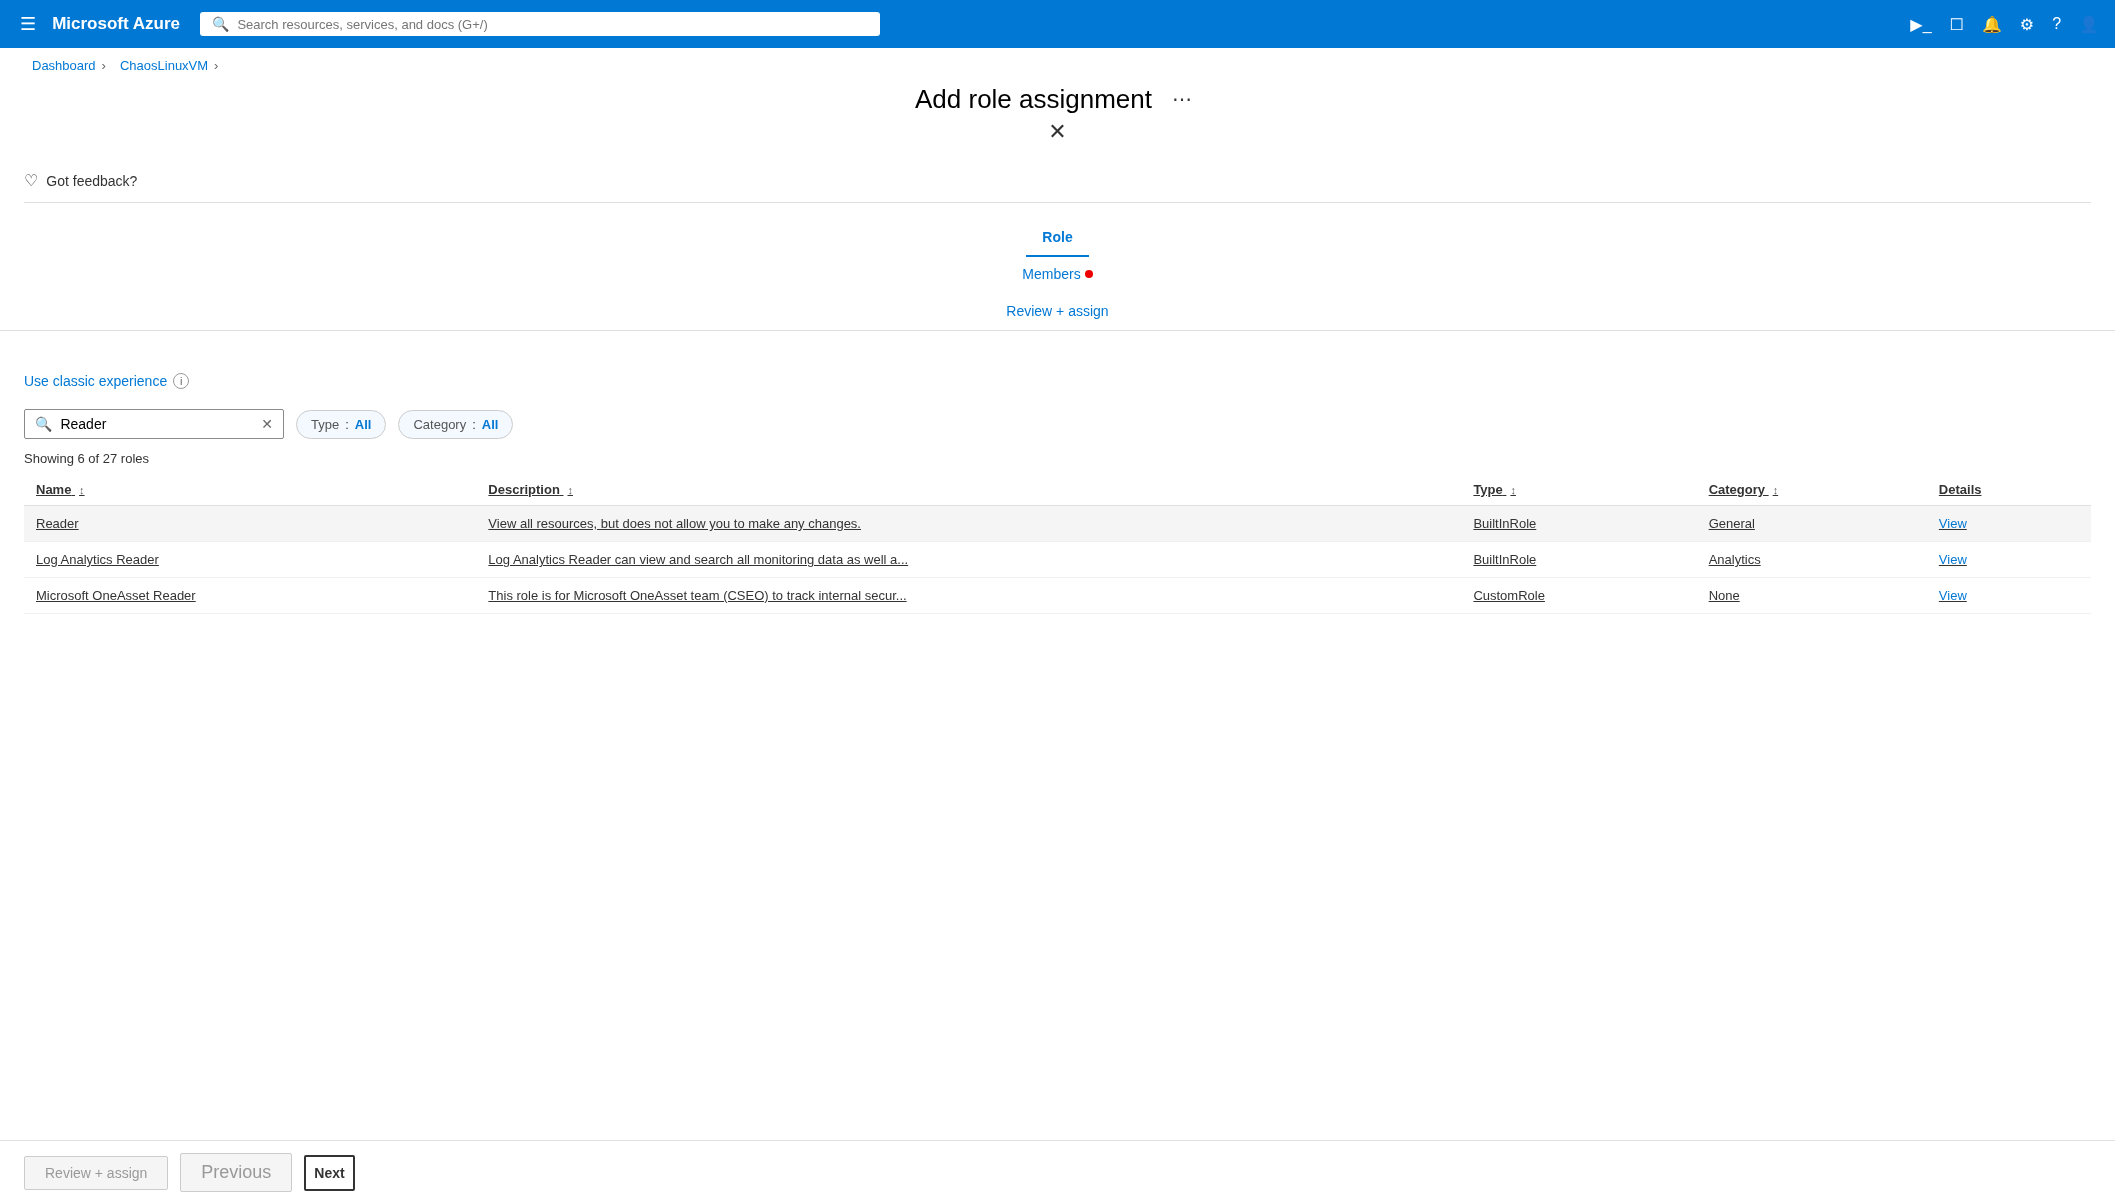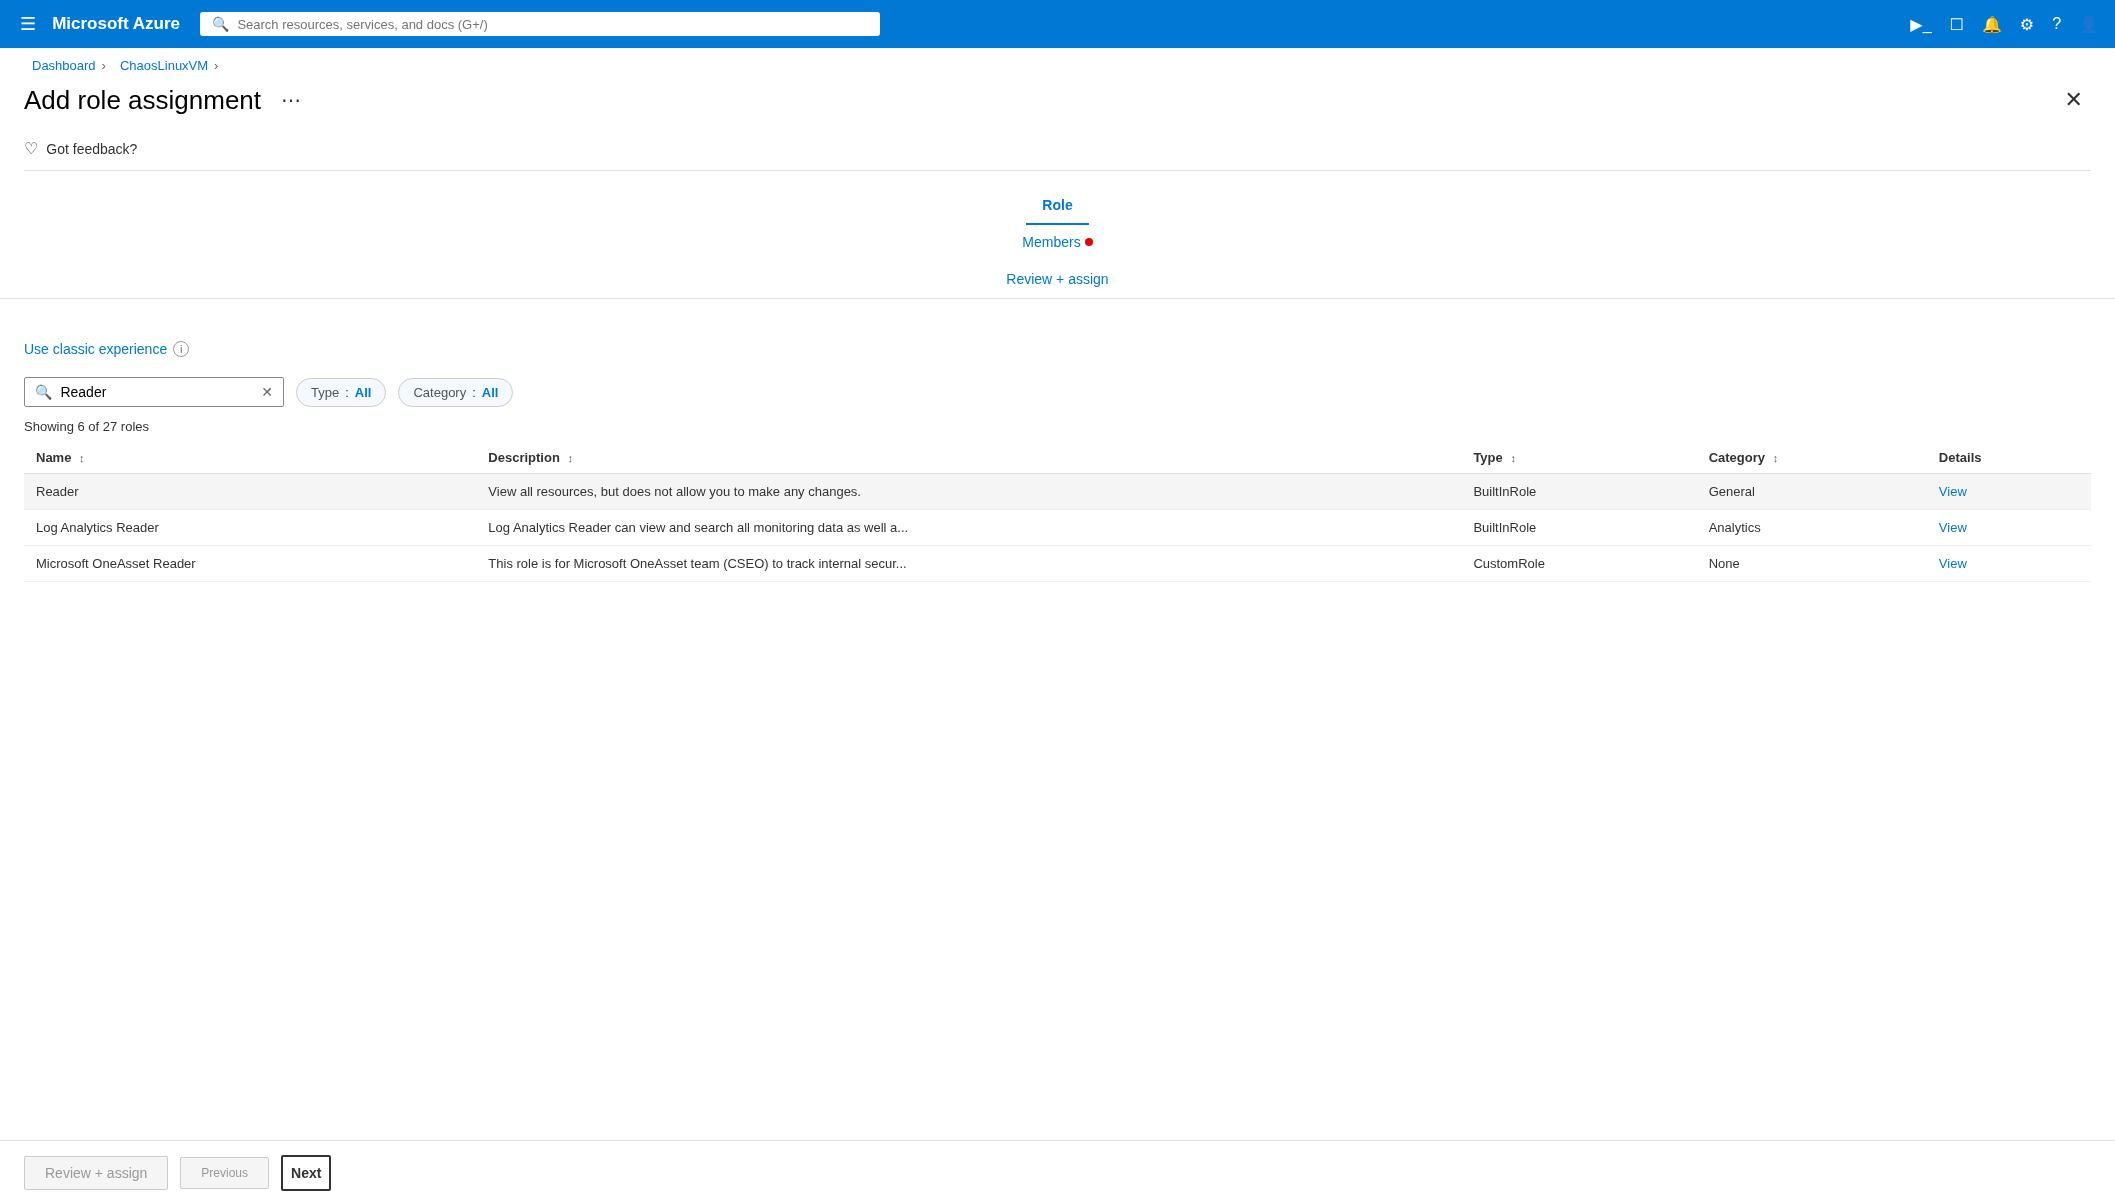--- a/index.html
+++ b/index.html
@@ -49,20 +49,21 @@
     }
     .breadcrumb-sep { color: #666; }
     .breadcrumb a { color: #0078d4; text-decoration: none; margin-left: 8px; }
 
     
     .page-header {
       padding: 0 24px 16px 24px;
       display: flex;
       align-items: center;
       justify-content: space-between;
+      flex-direction: column;
     }
     .page-title { font-size: 26px; font-weight: 300; color: #000; }
     .ellipsis-btn { background: none; border: none; cursor: pointer; font-size: 20px; color: #333; padding: 4px 8px; }
     .close-btn { background: none; border: none; cursor: pointer; font-size: 22px; color: #333; padding: 4px 8px; }
 
     
     .feedback-bar {
       padding: 6px 24px 12px 24px;
       display: flex;
       align-items: center;
@@ -144,21 +145,21 @@
       border-radius: 20px;
       font-size: 13px;
       cursor: pointer;
       background: #f3f9ff;
     }
     .filter-badge-key { color: #555; }
     .filter-badge-val { font-weight: 600; color: #0078d4; }
 
     
     .showing-text { font-size: 13px; color: #333; margin-bottom: 8px; }
-    .role-table { width: 100%; border-collapse: collapse; }
+    .role-table { width: 100%; border-collapse: collapse; text-decoration: underline; }
     .role-table th {
       text-align: left;
       padding: 8px 12px;
       font-size: 13px;
       font-weight: 600;
       color: #333;
       border-bottom: 1px solid #e0e0e0;
     }
     .role-table td {
       padding: 10px 12px;
@@ -191,21 +192,21 @@
       color: #999;
       font-size: 14px;
       cursor: not-allowed;
       border-radius: 2px;
     }
     .btn-previous {
       padding: 8px 20px;
       background: #f5f5f5;
       border: 1px solid #ccc;
       color: #999;
-      font-size: 12px;
+      font-size: 18px;
       cursor: not-allowed;
       border-radius: 2px;
     }
     .btn-next {
       padding: 8px 8px;
       background: #fff;
       border: 2px solid #333;
       color: #333;
       font-size: 14px;
       font-weight: 600;

